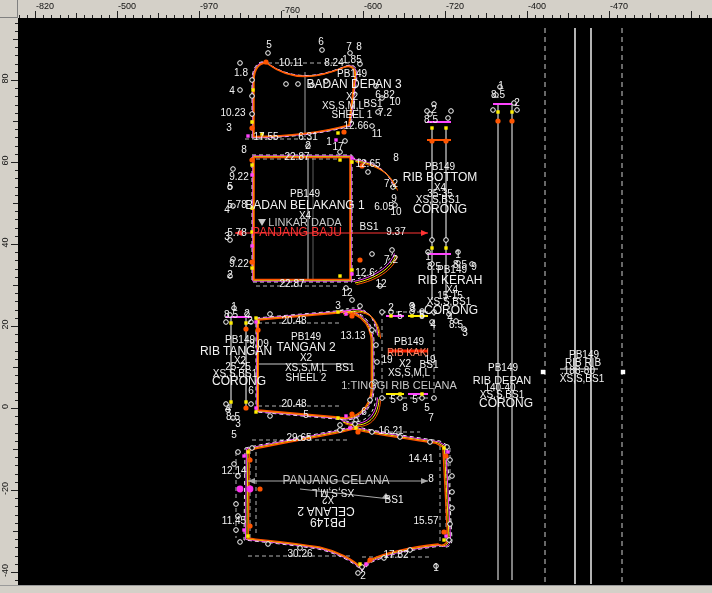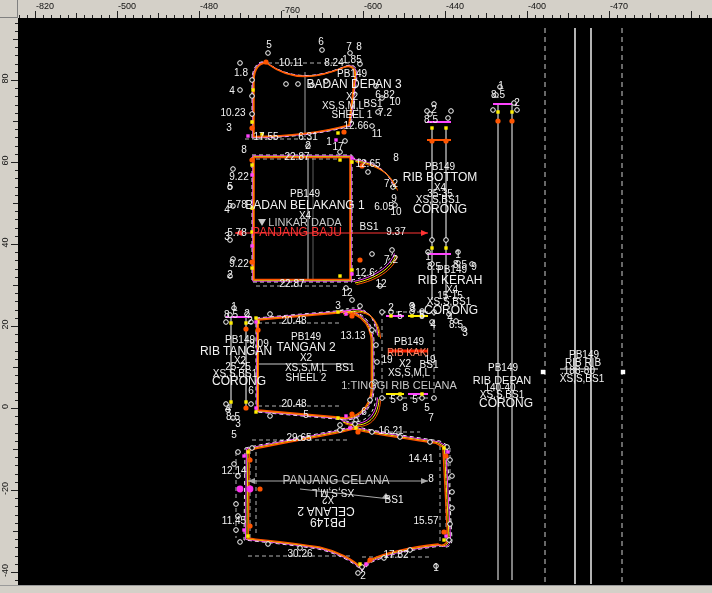--- a/index.html
+++ b/index.html
@@ -104,24 +104,24 @@
       <div class="tick" style="left: 632px; top: 13px; width: 1px; height: 5px;"></div>
       <div class="tick" style="left: 640.2px; top: 15px; width: 1px; height: 3px;"></div>
       <div class="tick" style="left: 648.4px; top: 15px; width: 1px; height: 3px;"></div>
       <div class="tick" style="left: 656.6px; top: 15px; width: 1px; height: 3px;"></div>
       <div class="tick" style="left: 664.8px; top: 15px; width: 1px; height: 3px;"></div>
       <div class="tick" style="left: 673px; top: 11px; width: 1px; height: 7px;"></div>
       <div class="tick" style="left: 681.2px; top: 15px; width: 1px; height: 3px;"></div>
       <div class="tick" style="left: 689.4px; top: 15px; width: 1px; height: 3px;"></div>
       <div class="rlab" style="left: 18px; top: 2px;">-820</div>
       <div class="rlab" style="left: 100px; top: 2px;">-500</div>
-      <div class="rlab" style="left: 182px; top: 2px;">-480</div>
+      <div class="rlab" style="left: 182px; top: 2px;">-970</div>
       <div class="rlab" style="left: 264px; top: 6px;">-760</div>
       <div class="rlab" style="left: 346px; top: 2px;">-600</div>
-      <div class="rlab" style="left: 428px; top: 2px;">-440</div>
+      <div class="rlab" style="left: 428px; top: 2px;">-720</div>
       <div class="rlab" style="left: 510px; top: 2px;">-400</div>
       <div class="rlab" style="left: 592px; top: 2px;">-470</div>
     </div>
   <div id="ruler-left">
       <div class="tick" style="top: 4.6px; left: 15px; height: 1px; width: 3px;"></div>
       <div class="tick" style="top: 12.8px; left: 15px; height: 1px; width: 3px;"></div>
       <div class="tick" style="top: 21px; left: 13px; height: 1px; width: 5px;"></div>
       <div class="tick" style="top: 29.2px; left: 15px; height: 1px; width: 3px;"></div>
       <div class="tick" style="top: 37.4px; left: 15px; height: 1px; width: 3px;"></div>
       <div class="tick" style="top: 45.6px; left: 15px; height: 1px; width: 3px;"></div>

